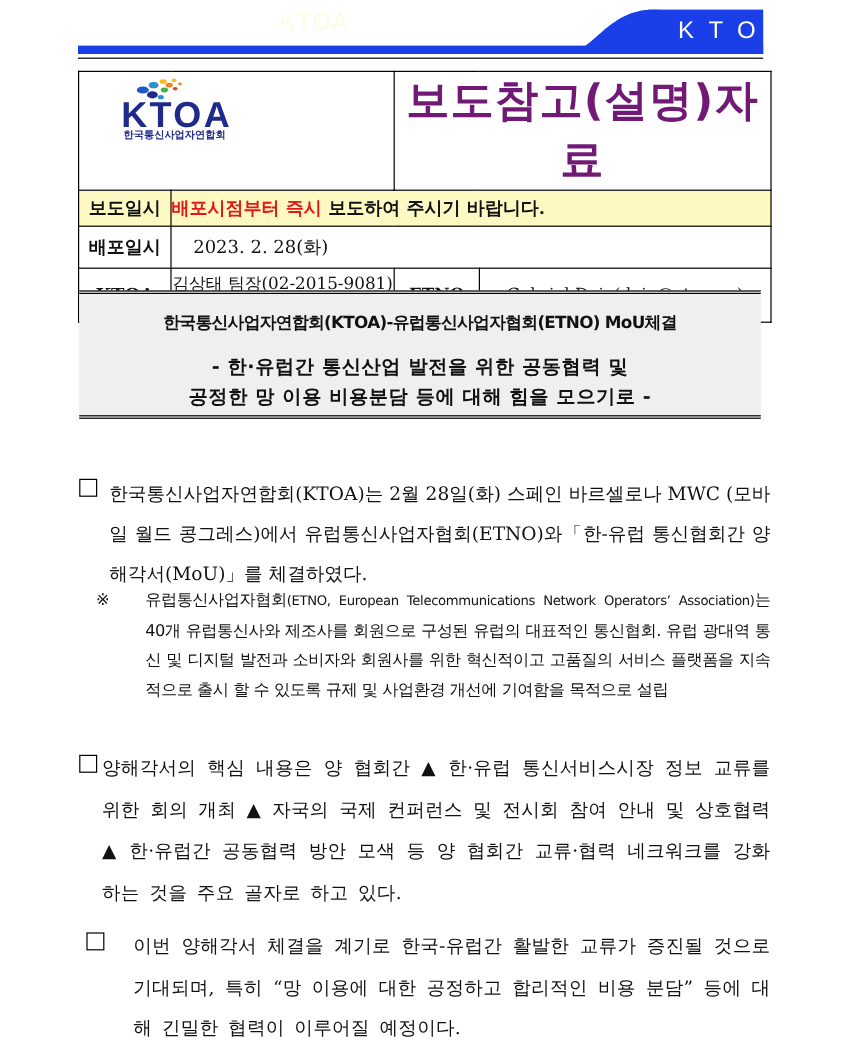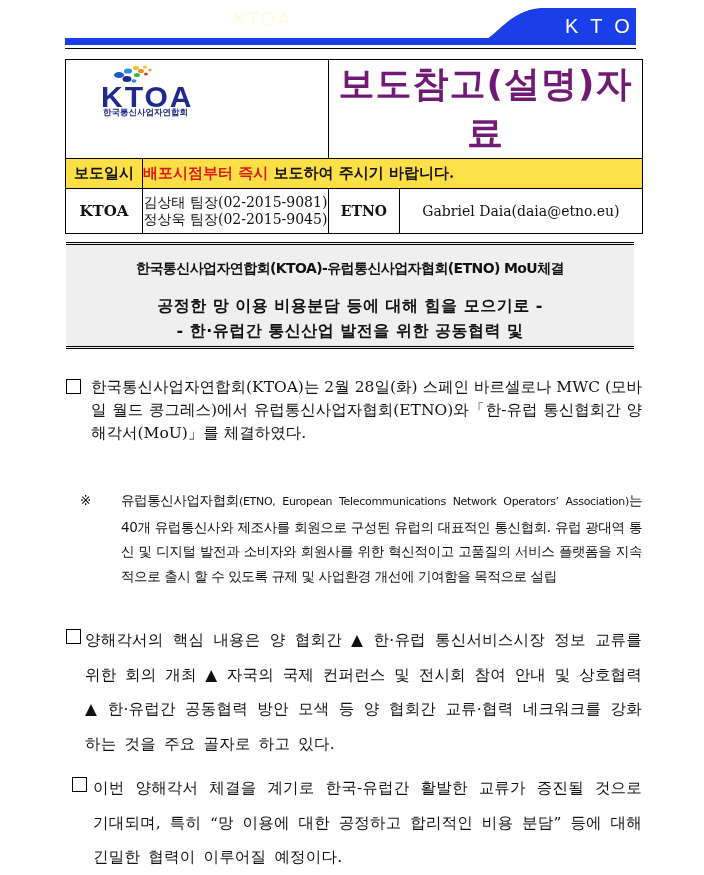--- a/index.html
+++ b/index.html
@@ -17,21 +17,21 @@
                  font-size:20px; color:#fff; letter-spacing:12px; font-weight:normal; }
   .top-rule { position:absolute; left:65px; top:48px; width:571px; height:1px; background:#000; }
 
   
   .hdr { position:absolute; left:65px; top:59px; width:578px; border-collapse:collapse; }
   .hdr td { border:1px solid #000; padding:0; }
   .logo-cell { width:180px; height:57px; position:relative; }
   .title-cell { text-align:center; font-family:"DejaVu Sans",sans-serif; font-weight:bold;
                 font-size:36px; letter-spacing:1px; color:#701a75; }
   .lbl { width:76px; height:29px; text-align:center; font-weight:bold; font-size:15px; }
-  .row-press { background:#fde047;padding-left:16px; }
+  .row-press { background:#fef9c3;padding-left:16px; }
   .press-val { text-align:left; font-size:15px; font-weight:bold; }
   .press-red { color:#e01818; }
   .date-val { font-size:15px; padding-left:18px !important; }
   .contact-lbl { height:44px; text-align:center; font-weight:bold; font-size:15px; }
   .contact-names { text-align:center; font-size:14px; line-height:17px; width:210px; }
   .etno-lbl { text-align:center; font-weight:bold; font-size:14px; width:70px; }
   .etno-val { text-align:center; font-size:14px; }
 
   
   .logo-svg { position:absolute; left:35px; top:3px; }
@@ -45,32 +45,32 @@
               background:#efefef; border-top:3px double #000; border-bottom:3px double #000; }
   .headline .h1 { position:absolute; left:0; top:15px; width:100%; text-align:center;
                   font-family:"DejaVu Sans",sans-serif; font-weight:bold; font-size:14px; letter-spacing:-0.6px; }
   .headline .h2 { position:absolute; left:0; top:48px; width:100%; text-align:center;
                   font-family:"DejaVu Sans",sans-serif; font-weight:bold; font-size:16px; line-height:25px; letter-spacing:0.5px; }
 
   
   .para { position:absolute; left:66px; width:576px; font-size:15.5px; color:#111; }
   .para .box { position:absolute; left:0; top:3px; width:13px; height:13px; border:1.3px solid #000; }
   .para .txt { margin-left:19px; text-align:justify; text-align-last:left; }
-  .p1 { top:376px; line-height:23px; }
+  .p1 { top:396px; line-height:33px; }
   .p1 .txt { margin-left:25px; }
   .note { position:absolute; left:80px; top:488px; width:562px; font-family:"DejaVu Sans",sans-serif;
           font-size:13.5px; line-height:24.5px; color:#111; letter-spacing:-0.4px; }
   .note .mark { position:absolute; left:0; top:0; }
   .note .txt { margin-left:41px; text-align:justify; }
   .note .small { font-size:11px; letter-spacing:-0.3px; }
   .p2 { top:623px; line-height:34.5px; }
   .p2 .box { top:6px; }
   .p3 { top:771px; line-height:34.5px; }
   .p3 .box { top:6px; left:6px; }
-  .p3 .txt { margin-left:27px; }
+  .p3 .txt { margin-left:45px; }
   .p2 .txt, .p3 .txt { letter-spacing:0.2px; word-spacing:3px; }
 </style>
 </head>
 <body>
 
 <div class="banner">
   <span class="banner-ghost">KTOA</span>
   <div class="banner-bar"></div>
   <svg class="banner-curve" width="80" height="37" viewBox="0 0 80 37">
     <path d="M0 37 C 25 37, 35 0, 75 0 L 80 0 L 80 37 Z" fill="#1a3ee8"></path>
@@ -99,36 +99,40 @@
       <span class="logo-word">KTOA</span>
       <span class="logo-sub">한국통신사업자연합회</span>
     </td>
     <td colspan="3" class="title-cell">보도참고(설명)자료</td>
   </tr>
   <tr class="row-press">
     <td class="lbl">보도일시</td>
     <td colspan="4" class="press-val"><span class="press-red">배포시점부터 즉시</span><span> 보도하여 주시기 바랍니다.</span></td>
   </tr>
   <tr>
+    <td class="lbl" style="height:34px">배포일시</td>
+    <td colspan="4" class="date-val">2023. 2. 28(화)</td>
+  </tr>
+  <tr>
     <td class="contact-lbl">KTOA</td>
     <td colspan="2" class="contact-names">
       <div>김상태 팀장(02-2015-9081)</div>
       <div>정상욱 팀장(02-2015-9045)</div>
     </td>
     <td class="etno-lbl">ETNO</td>
     <td class="etno-val">Gabriel Daia(daia@etno.eu)</td>
   </tr>
 </tbody>
   </table>
 
 <div class="headline">
   <div class="h1">한국통신사업자연합회(KTOA)-유럽통신사업자협회(ETNO) MoU체결</div>
   <div class="h2">
+    <div>- 한·유럽간 통신산업 발전을 위한 공동협력 및</div>
     <div>공정한 망 이용 비용분담 등에 대해 힘을 모으기로 -</div>
-    <div>- 한·유럽간 통신산업 발전을 위한 공동협력 및</div>
   </div>
 </div>
 
 <div class="para p1">
   <span class="box"></span>
   <div class="txt">한국통신사업자연합회(KTOA)는 2월 28일(화) 스페인 바르셀로나 MWC (모바일 월드 콩그레스)에서 유럽통신사업자협회(ETNO)와「한-유럽 통신협회간 양해각서(MoU)」를 체결하였다.</div>
 </div>
 
 <div class="note">
   <span class="mark">※</span>

